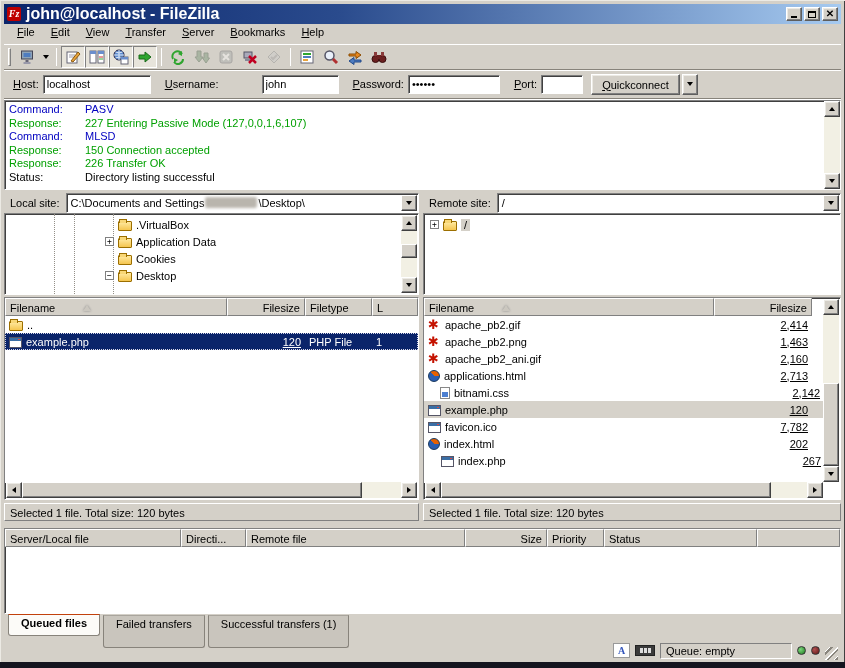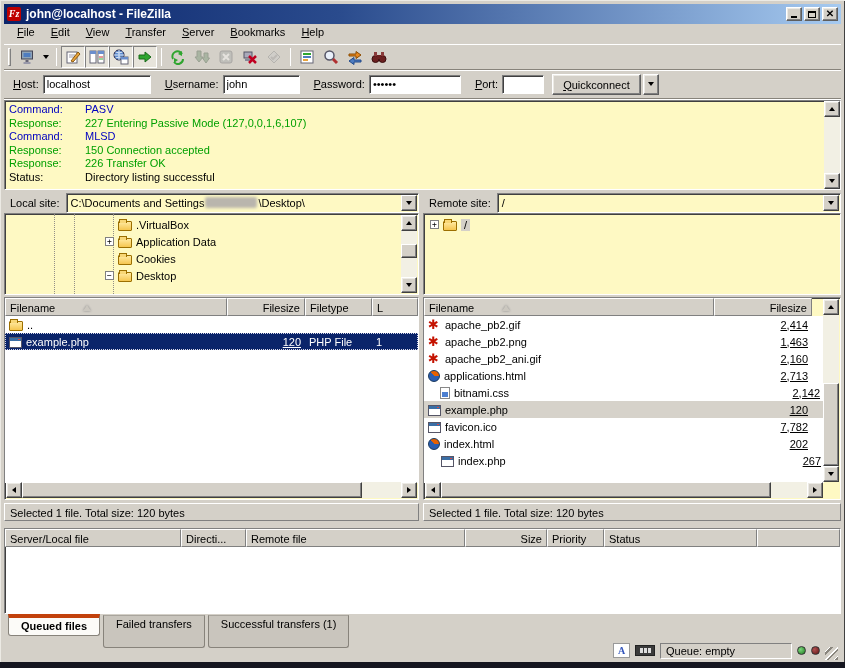--- a/index.html
+++ b/index.html
@@ -3,29 +3,29 @@
 <meta charset="utf-8">
 <style>
   html,body{margin:0;padding:0;background:#777;}
   *{box-sizing:border-box;}
   .window{position:relative;width:845px;height:668px;background:#D4D0C8;
     font-family:"Liberation Sans",sans-serif;font-size:11px;color:#000;overflow:hidden;
     box-shadow:inset 1px 1px 0 #ECEAE4, inset -1px -1px 0 #404040;}
   
   .raised{background:#D4D0C8;border:1px solid;border-color:#FFF #5E5E5E #5E5E5E #FFF;
     box-shadow:inset -1px -1px 0 #808080, inset 1px 1px 0 #ECEAE4;}
-  .sunken{background:#fef9c3;border:1px solid;border-color:#808080 #FFF #FFF #808080;
+  .sunken{background:#ffffff;border:1px solid;border-color:#808080 #FFF #FFF #808080;
     box-shadow:inset 1px 1px 0 #404040;}
   
   .titlebar{position:absolute;left:4px;right:4px;top:4px;height:20px;
     background:linear-gradient(90deg,#0A246A 0%,#2A4B8D 40%,#A6CAF0 100%);
     display:flex;align-items:center;padding:0 3px;color:#fff;}
   .app-icon{width:14px;height:14px;background:#BF0000;border-radius:2px;color:#fff;
     font:italic bold 10px/14px "Liberation Serif",serif;text-align:center;margin-right:5px;flex:none;}
-  .title-text{font-size:12px;font-weight:bold;white-space:nowrap;}
+  .title-text{font-size:16px;font-weight:bold;white-space:nowrap;}
   .winbtns{margin-left:auto;display:flex;gap:2px;}
   .winbtn{width:16px;height:14px;display:flex;align-items:center;justify-content:center;cursor:default;}
   .g-min{width:6px;height:2px;background:#000;margin-top:6px;}
   .g-max{width:8px;height:7px;border:1px solid #000;border-top:2px solid #000;}
   .g-close{font:bold 10px/10px "Liberation Sans",sans-serif;color:#000;}
   
   .menubar{position:absolute;left:4px;right:4px;top:25px;height:14px;display:flex;align-items:center;padding-left:5px;}
   .menu-item{padding:2px 8px;}
   .menu-item::first-letter{text-decoration:underline;}
   
@@ -113,21 +113,21 @@
   .statusstrip{position:absolute;top:503px;height:18px;background:#D4D0C8;
     border:1px solid;border-color:#fff #808080 #808080 #fff;padding:1px 5px 0;display:flex;align-items:center;}
   
   .queuepane{position:absolute;left:4px;top:528px;width:837px;height:86px;background:#fff;
     border:1px solid;border-color:#808080 #fff #fff #808080;box-shadow:inset 1px 1px 0 #404040;}
   .queue-header{display:grid;grid-template-columns:176px 65px 219px 82px 57px 153px 1fr;height:18px;}
   
   .tabs{position:absolute;left:8px;top:615px;display:flex;align-items:flex-start;}
   .tab{height:33px;padding:2px 12px 0;background:#C9C5BD;border:1px solid #87837B;border-top:1px solid #A9A59D;
     border-radius:0 0 3px 3px;margin-right:3px;white-space:nowrap;}
-  .tab.active{background:#FCFBF8;font-weight:bold;height:22px;margin-top:-1px;border-top:4px solid #c2410c;}
+  .tab.active{background:#FCFBF8;font-weight:bold;height:22px;margin-top:-1px;border-top:1px solid #c2410c;}
   
   .statusbar{position:absolute;left:4px;right:4px;top:641px;height:19px;display:flex;align-items:center;
     justify-content:flex-end;gap:5px;padding-right:3px;}
   .sb-type{width:17px;height:15px;background:#fff;border:1px solid #999;display:flex;align-items:center;justify-content:center;
     font:bold 10px/10px "Liberation Serif",serif;color:#3355BB;}
   .sb-speed{width:20px;height:11px;background:#3A3A3A;border:1px solid #222;display:flex;align-items:center;justify-content:center;gap:1px;}
   .sb-speed i{display:block;width:3px;height:5px;background:#DDD;}
   .sb-queue{width:132px;height:16px;border:1px solid;border-color:#808080 #fff #fff #808080;
     display:flex;align-items:center;padding-left:5px;background:#D4D0C8;}
   .led{width:9px;height:9px;border-radius:50%;border:1px solid #333;}
@@ -278,21 +278,21 @@
           <rect x="10" y="3" width="3" height="4" fill="#8A3A3A"></rect>
         </svg>
     </span>
   </div>
 
   <div class="quickbar">
     <span class="qc-label">Host:</span>
     <input class="qc-input" style="width: 108px;" readonly="" value="localhost">
     <span class="qc-gap"></span>
     <span class="qc-label">Username:</span>
-    <input class="qc-input" style="width: 77px;" readonly="" value="john">
+    <input class="qc-input" style="width: 77px; margin-left: 39px;" readonly="" value="john">
     <span class="qc-gap"></span>
     <span class="qc-label">Password:</span>
     <input class="qc-input" style="width: 92px;" readonly="" value="••••••">
     <span class="qc-gap"></span>
     <span class="qc-label">Port:</span>
     <input class="qc-input" style="width: 42px;" readonly="" value="">
     <button class="qc-btn raised">Quickconnect</button>
     <span class="qc-dd raised">
         <span class="tri down"></span>
       </span>

